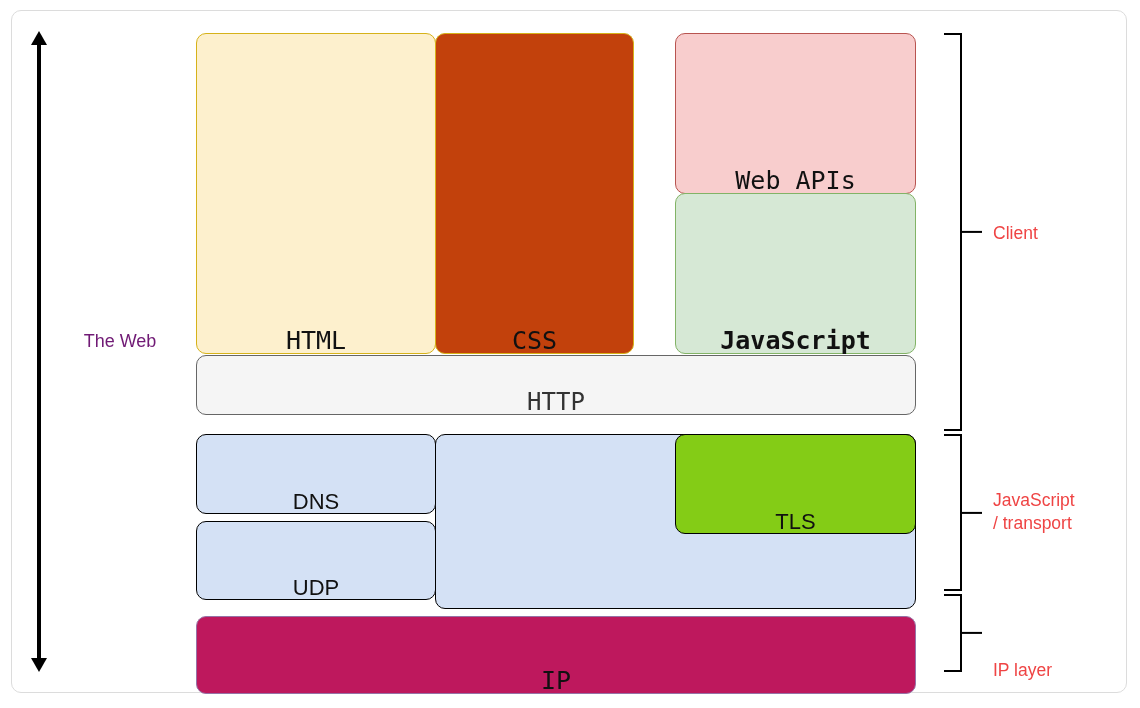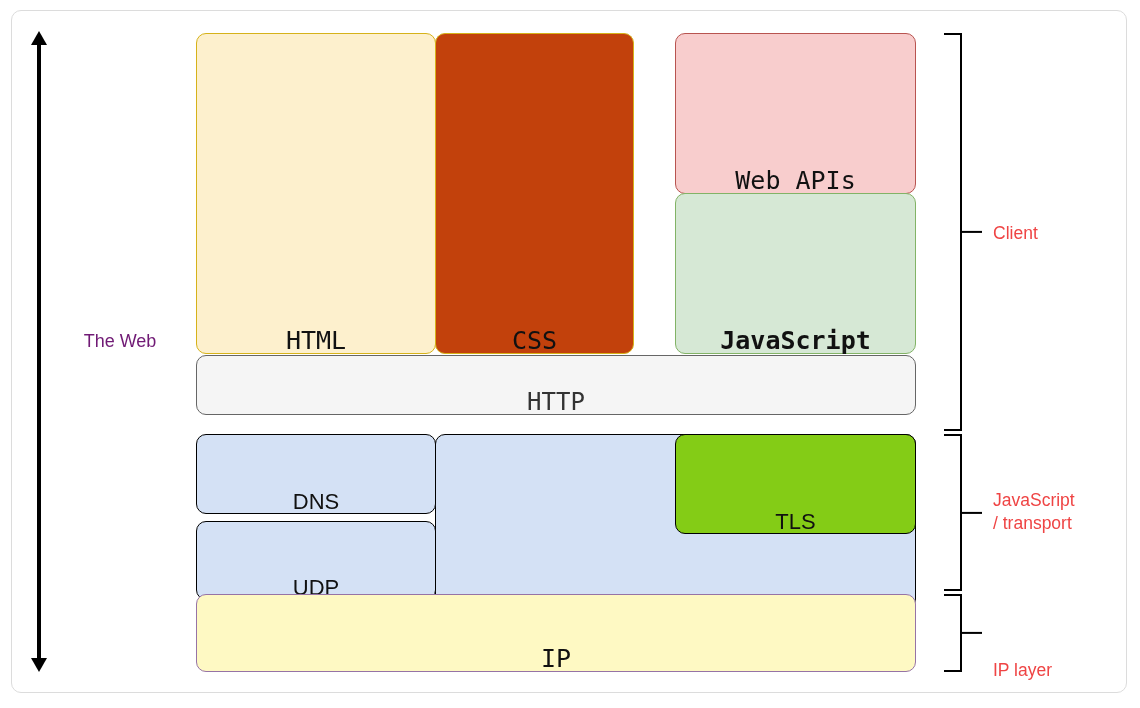--- a/index.html
+++ b/index.html
@@ -87,22 +87,22 @@
     background: #d4e1f5; border: 1.6px solid #000000;
     z-index: 3;
     margin-top: 8px;
   }
   .b-tls {
     left: 675px; top: 434px; width: 241px; height: 100px;
     background: #84cc16; border: 1.6px solid #000000;
     z-index: 4;
   }
   .b-ip {
-    left: 196px; top: 594px; width: 720px; height: 78px;
-    background: #fef9c3; border: 1.6px solid #9673a6;
+    left: 196px; top: 616px; width: 720px; height: 78px;
+    background: #be185d; border: 1.6px solid #9673a6;
     z-index: 3;
   }
 
   
   .b-tcp .lbl { position: relative; top: 39px; }
   
 
   .t-big   { font-size: 25px; color: #111111; }
   .t-mid   { font-size: 24px; color: #333333; }
   .t-small { font-size: 22px; color: #111111; }

